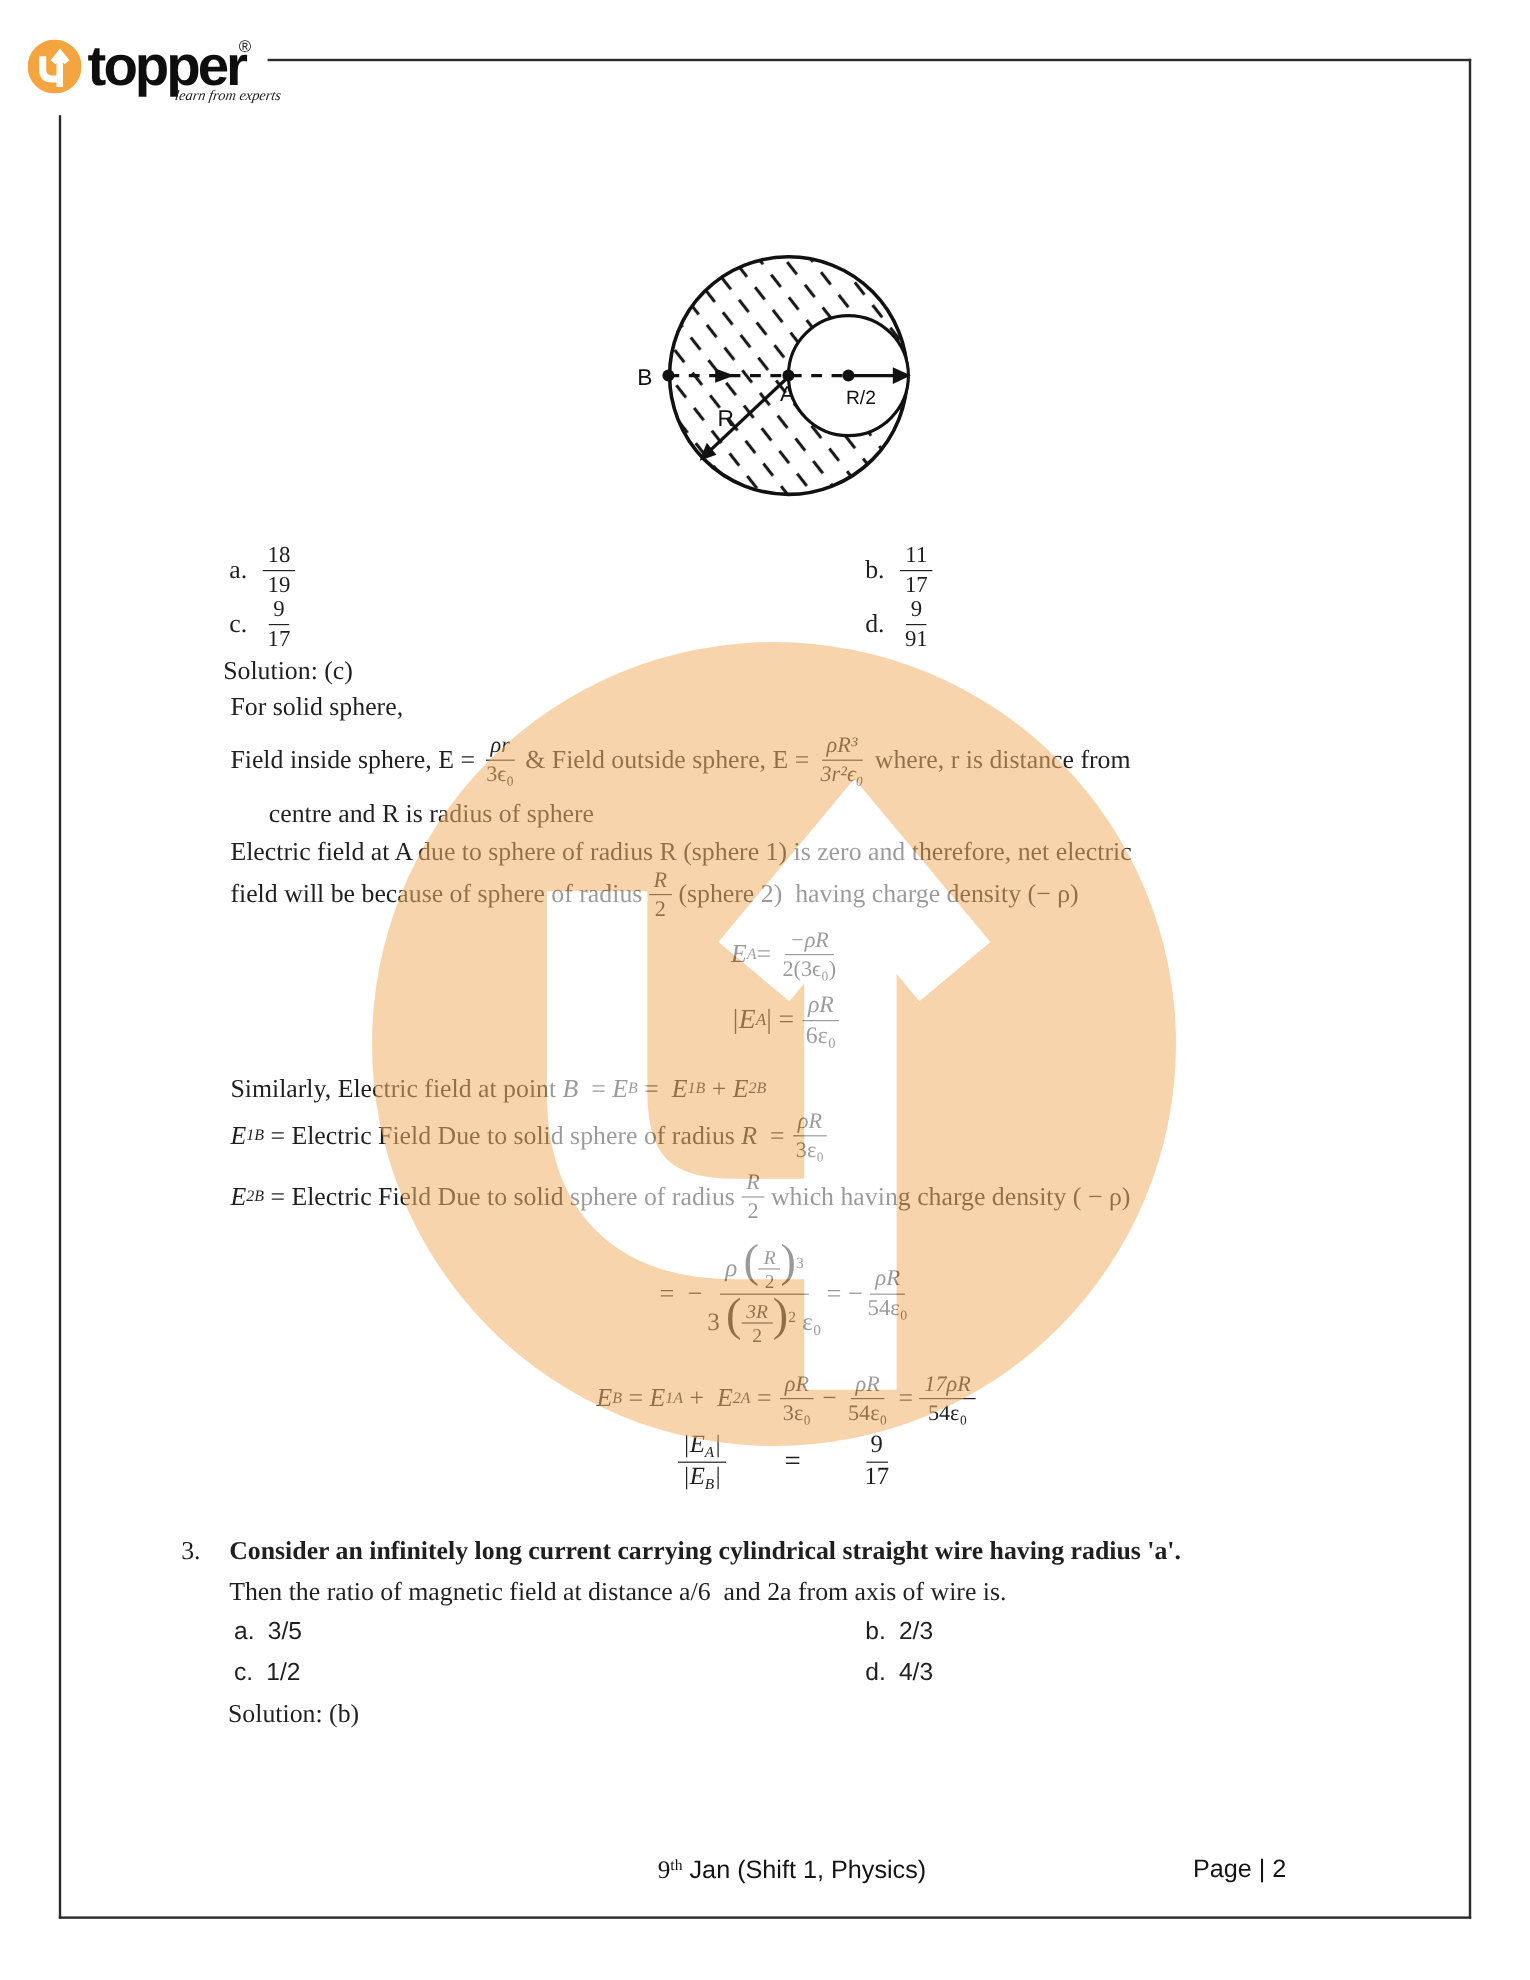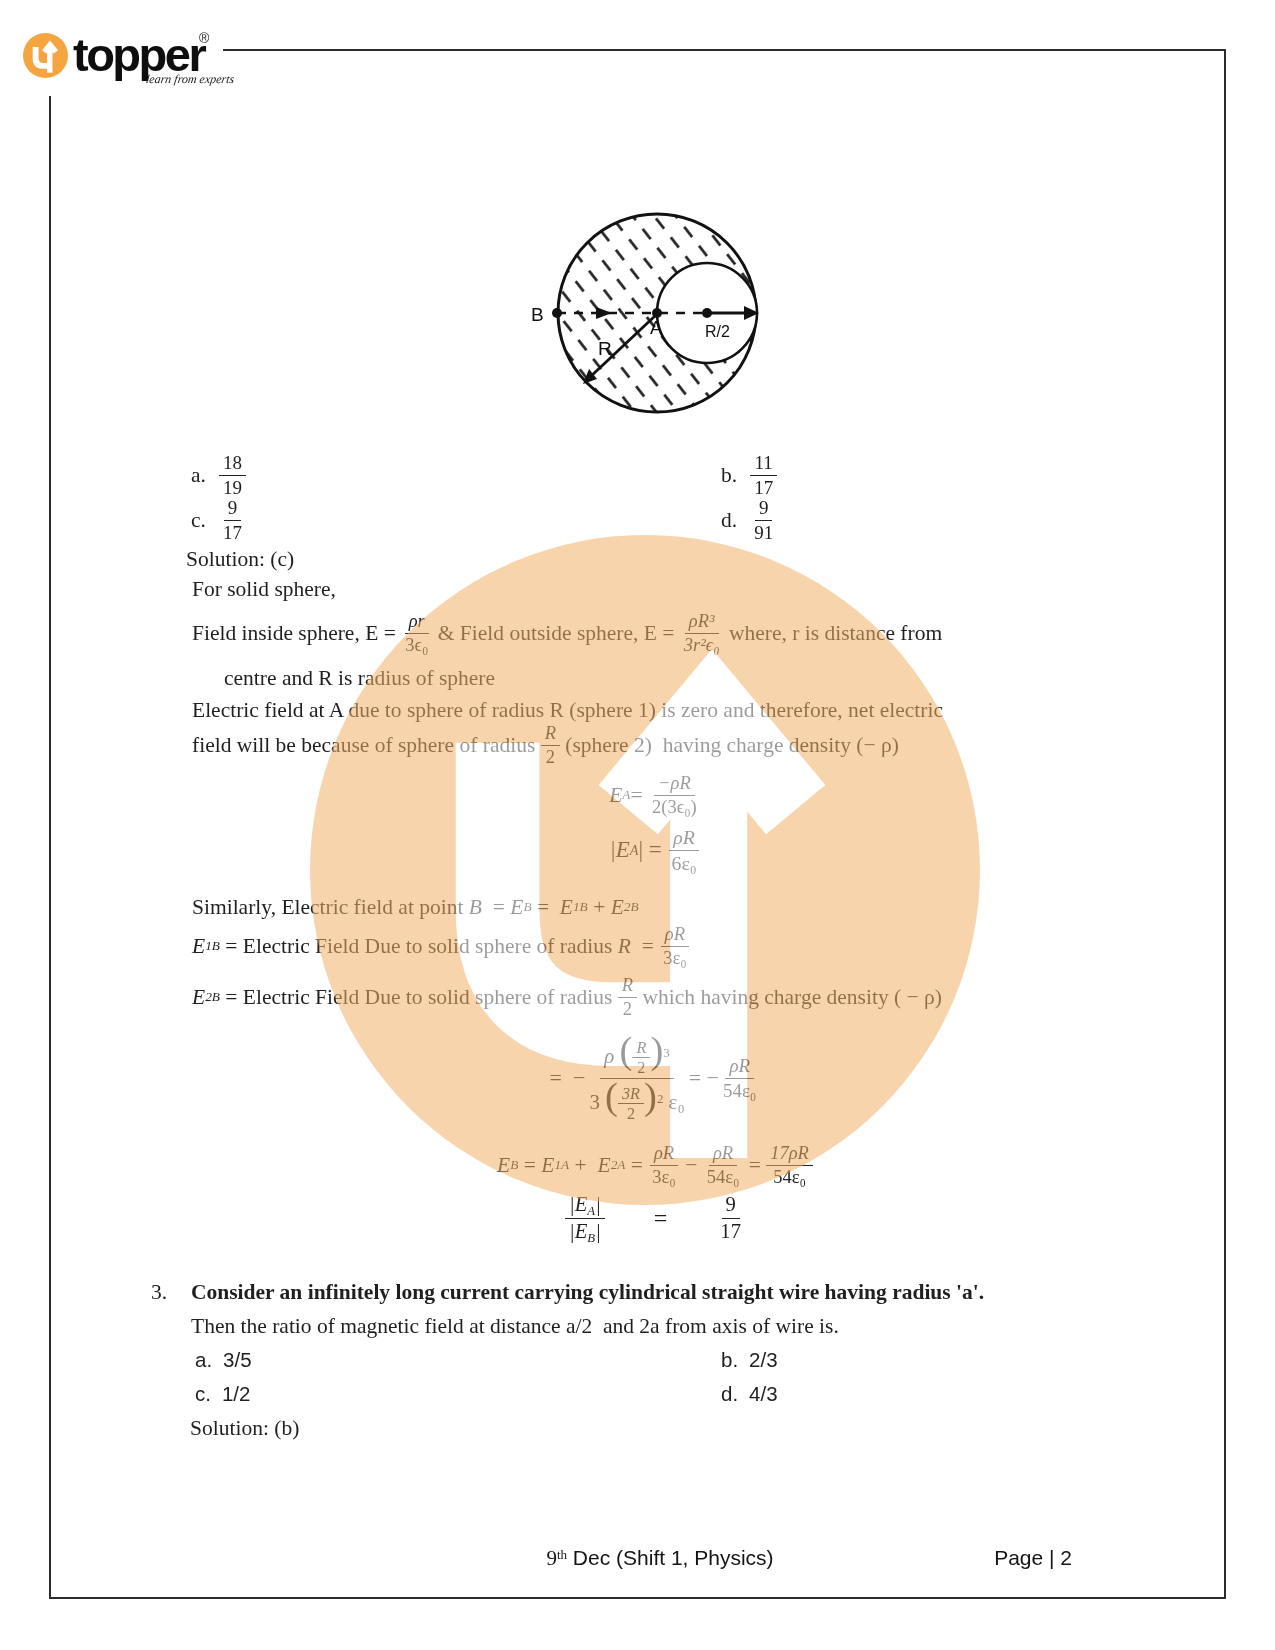--- a/index.html
+++ b/index.html
@@ -166,21 +166,21 @@
   <div class="center-eq" style="top:1141px;height:48px;">
     <span class="v">E</span><sub class="v">B</sub><span> = </span><span class="v">E</span><sub class="v">1A</sub><span> +  </span><span class="v">E</span><sub class="v">2A</sub><span> = </span><span class="frac"><span class="num v">ρR</span><span class="den">3ε₀</span></span><span> − </span><span class="frac"><span class="num v">ρR</span><span class="den">54ε₀</span></span><span> = </span><span class="frac"><span class="num v">17ρR</span><span class="den">54ε₀</span></span>
   </div>
 
   <div class="center-eq" style="top:1186px;height:64px;font-size:24px;gap:43px;">
     <span class="frac"><span class="num fr-row"><span class="v">|E</span><sub class="v">A</sub><span class="v">|</span></span><span class="den fr-row"><span class="v">|E</span><sub class="v">B</sub><span class="v">|</span></span></span><span> = </span><span class="frac"><span class="num">9</span><span class="den">17</span></span>
   </div>
 
   <div class="tline" style="left:151px;top:1278px;">3.</div>
   <div class="tline" style="left:191px;top:1278px;font-weight:bold;">Consider an infinitely long current carrying cylindrical straight wire having radius 'a'.</div>
-  <div class="tline" style="left:191px;top:1312px;">Then the ratio of magnetic field at distance a/2  and 2a from axis of wire is.</div>
+  <div class="tline" style="left:191px;top:1312px;">Then the ratio of magnetic field at distance a/6  and 2a from axis of wire is.</div>
 
   <div class="q3opt" style="left:195px;top:1348px;">
     <span>a.</span>
     <span>3/5</span>
   </div>
   <div class="q3opt" style="left:721px;top:1348px;">
     <span>b.</span>
     <span>2/3</span>
   </div>
   <div class="q3opt" style="left:195px;top:1382px;">
@@ -195,17 +195,17 @@
   <div class="tline" style="left:190px;top:1414px;">Solution: (b)</div>
 
   <svg class="watermark" viewBox="0 0 200 200">
     <circle cx="100" cy="100" r="100" fill="#f2b269"></circle>
     <path d="M56,62 L56,112 Q56,146 90,146 L112,146" fill="none" stroke="#ffffff" stroke-width="25"></path>
     <path d="M119,56 L119,186" fill="none" stroke="#ffffff" stroke-width="23"></path>
     <path d="M95,82 L120,52 L145,82" fill="none" stroke="#ffffff" stroke-width="23"></path>
   </svg>
 
   <div class="footer-center">
-    <span class="serif9">9</span><sup class="serif9">th</sup><span> Dec (Shift 1, Physics)</span>
+    <span class="serif9">9</span><sup class="serif9">th</sup><span> Jan (Shift 1, Physics)</span>
   </div>
   <div class="footer-right">Page | 2</div>
 
 </div>
 
 </body></html>

